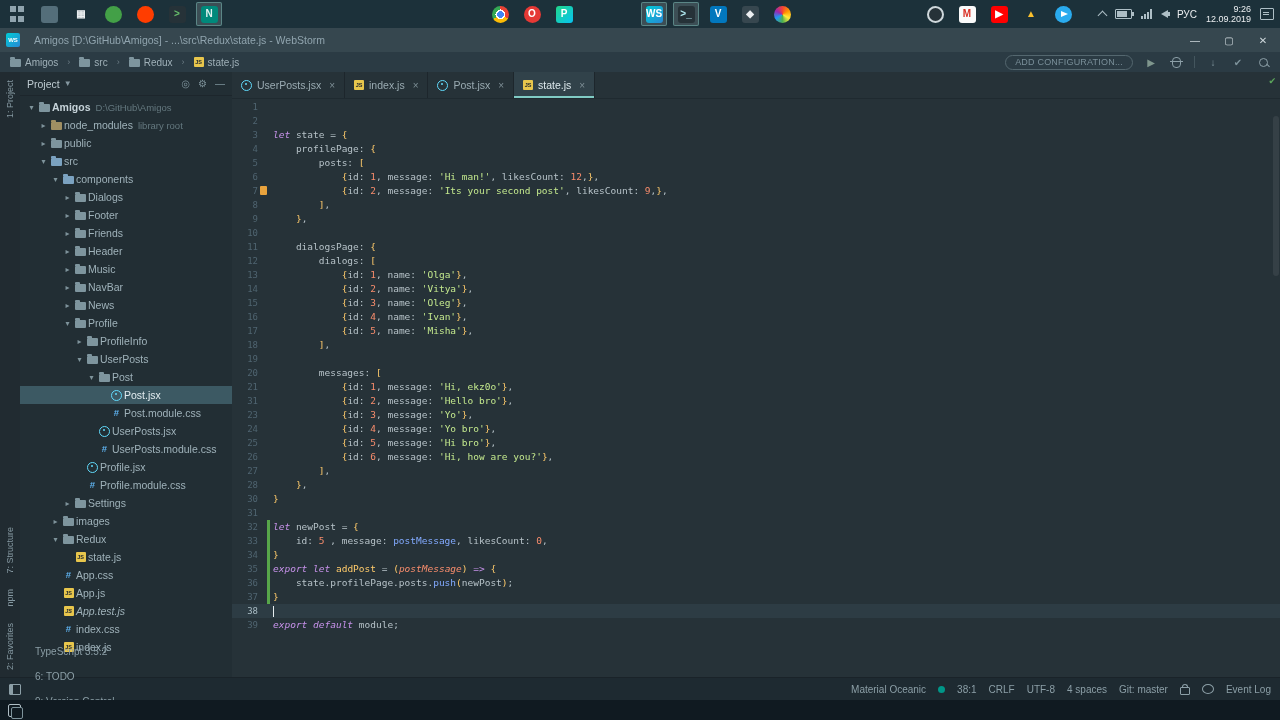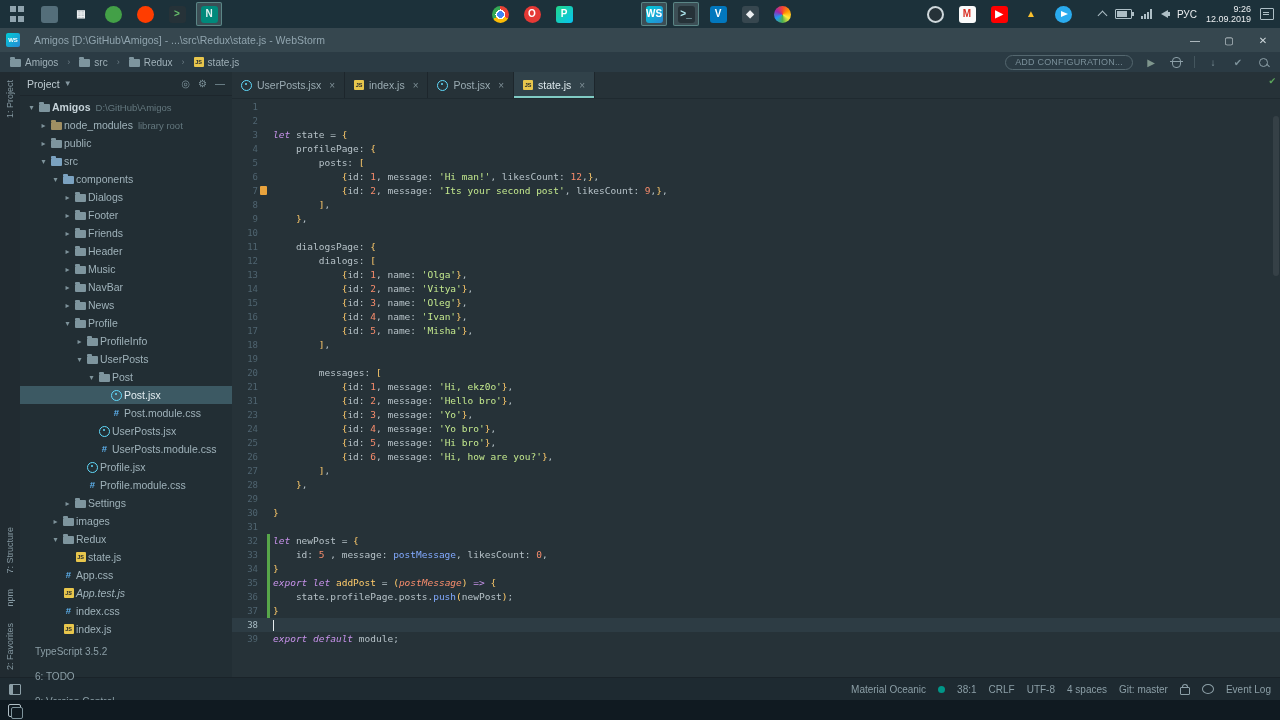--- a/index.html
+++ b/index.html
@@ -471,20 +471,27 @@
             <span class="ic-js">JS</span>
           </span>
           <span class="tree-label">state.js</span>
         </div>
         <div class="tree-row" style="padding-left: 30px;">
           <span class="chev"></span>
           <span class="tree-ic">
             <span class="ic-css">#</span>
           </span>
           <span class="tree-label">App.css</span>
+        </div>
+        <div class="tree-row" style="padding-left: 30px;">
+          <span class="chev"></span>
+          <span class="tree-ic">
+            <span class="ic-js">JS</span>
+          </span>
+          <span class="tree-label">App.js</span>
         </div>
         <div class="tree-row" style="padding-left: 30px; font-style: italic;">
           <span class="chev"></span>
           <span class="tree-ic">
             <span class="ic-js">JS</span>
           </span>
           <span class="tree-label">App.test.js</span>
         </div>
         <div class="tree-row" style="padding-left: 30px;">
           <span class="chev"></span>
@@ -548,21 +555,20 @@
         <div class="code-line"><span class="ln">19</span><span class="gut"></span><span class="codetext"></span></div>
         <div class="code-line"><span class="ln">20</span><span class="gut"></span><span class="codetext"><span class="tk-t">        messages: </span><span class="tk-y">[</span></span></div>
         <div class="code-line"><span class="ln">21</span><span class="gut"></span><span class="codetext"><span class="tk-t">            </span><span class="tk-y">{</span><span class="tk-t">id: </span><span class="tk-n">1</span><span class="tk-t">, message: </span><span class="tk-s">'Hi, ekz0o'</span><span class="tk-y">}</span><span class="tk-t">,</span></span></div>
         <div class="code-line"><span class="ln">31</span><span class="gut"></span><span class="codetext"><span class="tk-t">            </span><span class="tk-y">{</span><span class="tk-t">id: </span><span class="tk-n">2</span><span class="tk-t">, message: </span><span class="tk-s">'Hello bro'</span><span class="tk-y">}</span><span class="tk-t">,</span></span></div>
         <div class="code-line"><span class="ln">23</span><span class="gut"></span><span class="codetext"><span class="tk-t">            </span><span class="tk-y">{</span><span class="tk-t">id: </span><span class="tk-n">3</span><span class="tk-t">, message: </span><span class="tk-s">'Yo'</span><span class="tk-y">}</span><span class="tk-t">,</span></span></div>
         <div class="code-line"><span class="ln">24</span><span class="gut"></span><span class="codetext"><span class="tk-t">            </span><span class="tk-y">{</span><span class="tk-t">id: </span><span class="tk-n">4</span><span class="tk-t">, message: </span><span class="tk-s">'Yo bro'</span><span class="tk-y">}</span><span class="tk-t">,</span></span></div>
         <div class="code-line"><span class="ln">25</span><span class="gut"></span><span class="codetext"><span class="tk-t">            </span><span class="tk-y">{</span><span class="tk-t">id: </span><span class="tk-n">5</span><span class="tk-t">, message: </span><span class="tk-s">'Hi bro'</span><span class="tk-y">}</span><span class="tk-t">,</span></span></div>
         <div class="code-line"><span class="ln">26</span><span class="gut"></span><span class="codetext"><span class="tk-t">            </span><span class="tk-y">{</span><span class="tk-t">id: </span><span class="tk-n">6</span><span class="tk-t">, message: </span><span class="tk-s">'Hi, how are you?'</span><span class="tk-y">}</span><span class="tk-t">,</span></span></div>
         <div class="code-line"><span class="ln">27</span><span class="gut"></span><span class="codetext"><span class="tk-t">        </span><span class="tk-y">]</span><span class="tk-t">,</span></span></div>
         <div class="code-line"><span class="ln">28</span><span class="gut"></span><span class="codetext"><span class="tk-t">    </span><span class="tk-y">}</span><span class="tk-t">,</span></span></div>
-        <div class="code-line"><span class="ln">29</span><span class="gut"></span><span class="codetext"></span></div>
         <div class="code-line"><span class="ln">30</span><span class="gut"></span><span class="codetext"><span class="tk-y">}</span></span></div>
         <div class="code-line"><span class="ln">31</span><span class="gut"></span><span class="codetext"></span></div>
         <div class="code-line"><span class="ln">32</span><span class="gut"><i class="vcs-add"></i></span><span class="codetext"><span class="tk-k">let </span><span class="tk-t">newPost = </span><span class="tk-y">{</span></span></div>
         <div class="code-line"><span class="ln">33</span><span class="gut"><i class="vcs-add"></i></span><span class="codetext"><span class="tk-t">    id: </span><span class="tk-n">5</span><span class="tk-t"> , message: </span><span class="tk-f">postMessage</span><span class="tk-t">, likesCount: </span><span class="tk-n">0</span><span class="tk-t">,</span></span></div>
         <div class="code-line"><span class="ln">34</span><span class="gut"><i class="vcs-add"></i></span><span class="codetext"><span class="tk-y">}</span></span></div>
         <div class="code-line"><span class="ln">35</span><span class="gut"><i class="vcs-add"></i></span><span class="codetext"><span class="tk-k">export </span><span class="tk-k">let </span><span class="tk-y">addPost</span><span class="tk-t"> = </span><span class="tk-y">(</span><span class="tk-a">postMessage</span><span class="tk-y">)</span><span class="tk-t"> </span><span class="tk-e">=&gt;</span><span class="tk-t"> </span><span class="tk-y">{</span></span></div>
         <div class="code-line"><span class="ln">36</span><span class="gut"><i class="vcs-add"></i></span><span class="codetext"><span class="tk-t">    state.profilePage.posts.</span><span class="tk-f">push</span><span class="tk-y">(</span><span class="tk-t">newPost</span><span class="tk-y">)</span><span class="tk-t">;</span></span></div>
         <div class="code-line"><span class="ln">37</span><span class="gut"><i class="vcs-add"></i></span><span class="codetext"><span class="tk-y">}</span></span></div>
         <div class="code-line current"><span class="ln">38</span><span class="gut"></span><span class="codetext"><i class="caret"></i></span></div>
         <div class="code-line"><span class="ln">39</span><span class="gut"></span><span class="codetext"><span class="tk-k">export </span><span class="tk-k">default </span><span class="tk-t">module;</span></span></div>

